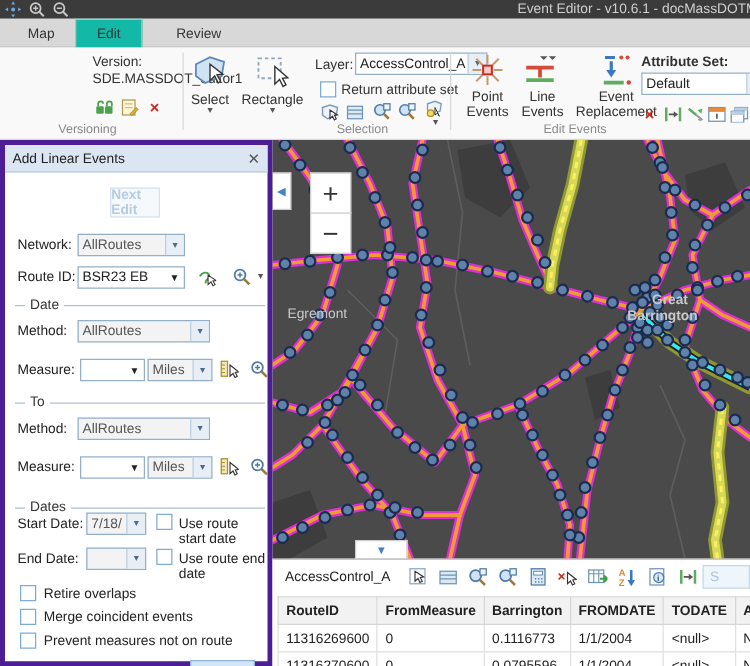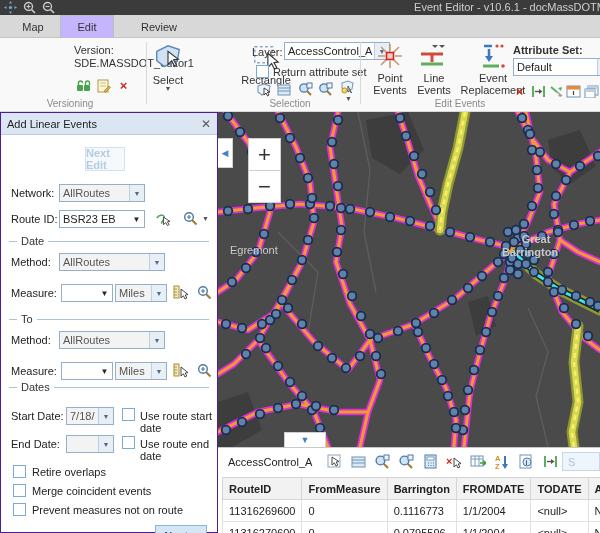--- a/index.html
+++ b/index.html
@@ -8,21 +8,21 @@
 
   
   .titlebar { position:absolute; left:0; top:0; width:600px; height:15px; background:#3b3b3b; overflow:hidden; }
   .titlebar .tb-icons { position:absolute; left:4px; top:1px; display:flex; gap:6px; align-items:center; }
   .tb-icon { width:13px; height:13px; display:flex; align-items:center; justify-content:center; }
   .titlebar-title { position:absolute; right:-6px; top:1px; color:#cfcfcf; font-size:11px; white-space:nowrap; }
 
   
   .tabstrip { position:absolute; left:0; top:15px; width:600px; height:23px; background:#d8d8d8; border-bottom:1px solid #c4c4c4; }
   .tab { position:absolute; top:2px; height:21px; width:54px; text-align:center; font-size:11px; color:#333; line-height:21px; cursor:default; }
-  .tab.active { background:#c4b5fd; height:23px; top:2px; border:1px solid #bdbdbd; border-bottom:none; }
+  .tab.active { background:#14b8a6; height:23px; top:2px; border:1px solid #bdbdbd; border-bottom:none; }
 
   
   .ribbon { position:absolute; left:0; top:38px; width:600px; height:74px; background:#f9f9f9; border-bottom:1px solid #d9d9d9; overflow:hidden; }
   .rsep { position:absolute; top:4px; height:62px; width:1px; background:#d8d8d8; }
   .group-label { position:absolute; font-size:10px; color:#8a8a8a; text-align:center; }
   .big-btn { position:absolute; display:flex; flex-direction:column; align-items:center; font-size:11px; color:#333; cursor:default; }
   .big-btn .lbl { text-align:center; line-height:12px; margin-top:2px; }
   .caret { font-size:7px; color:#555; line-height:6px; }
   .rlabel { position:absolute; font-size:11px; color:#333; white-space:nowrap; }
   .small-ic { position:absolute; width:15px; height:15px; display:flex; align-items:center; justify-content:center; }
@@ -31,21 +31,21 @@
   .combo { position:absolute; display:flex; align-items:center; height:18px; background:#fff; border:1px solid #94b0c9; font-size:11px; color:#222; overflow:hidden; }
   .combo .val { padding:0 3px; white-space:nowrap; overflow:hidden; flex:1; }
   .combo .caret-btn { width:15px; height:100%; flex:none; background:#e8eef6; border-left:1px solid #bccee0; display:flex; align-items:center; justify-content:center; font-size:7px; color:#4d6b8a; }
   .combo.disabled { background:#f3f3f3; }
   .combo.disabled .val { color:#555; }
   .combo.dark-caret .caret-btn { background:transparent; border-left:none; color:#222; font-size:8px; }
 
   .cb { width:13px; height:13px; border:1px solid #7cabd4; background:#fff; flex:none; display:inline-block; }
 
   
-  .left-panel { position:absolute; left:0; top:112px; width:218px; height:421px; background:#fff; border:1px solid #4c1d95; }
+  .left-panel { position:absolute; left:0; top:112px; width:218px; height:421px; background:#fff; border:4px solid #4c1d95; }
   .lp-header { position:absolute; left:0; top:0; width:100%; height:22px; background:#dbe6f2; border-bottom:1px solid #b9cfe4; display:flex; align-items:center; padding:0 6px; font-size:11px; color:#222; }
   .lp-close { margin-left:auto; color:#555; font-size:12px; cursor:default; }
   .lp-row { position:absolute; display:flex; align-items:center; font-size:11px; color:#222; }
   .legend-row { position:absolute; display:flex; align-items:center; width:200px; left:8px; font-size:11px; color:#333; }
   .legend-row .hr { height:1px; background:#a9c2d8; }
   .legend-row .hr.a { width:8px; } .legend-row .hr.b { flex:1; }
   .legend-row .lt { padding:0 4px; }
   .btn { display:flex; align-items:center; justify-content:center; font-size:11px; cursor:default; }
   .btn-primary { border:1px solid #5d97c9; background:linear-gradient(#fefefe,#e8f0f8); color:#1a1a1a; font-weight:bold; }
   .btn-disabled { border:1px solid #d4e2ef; background:#f6f9fc; color:#b4cce1; font-weight:bold; }
@@ -131,21 +131,21 @@
     <div class="rsep" style="left:146px;"></div>
 
     <div class="big-btn" style="left:146px; top:4px; width:44px;">
       <svg width="30" height="30" viewBox="0 0 32 32">
         <path d="M4 10 L16 4 L28 8 L26 20 L12 26 L4 20 Z" fill="#cfe3f5" stroke="#5a87b8" stroke-width="1.5"></path>
         <path d="M16 10 L16 24 L20 20 L23 26 L25 24.5 L22 19 L27 18.5 Z" fill="#fff" stroke="#333" stroke-width="1.2"></path>
       </svg>
       <span class="lbl">Select</span>
       <span class="caret">▼</span>
     </div>
-    <div class="big-btn" style="left:190px; top:4px; width:56px;margin-left:48px;">
+    <div class="big-btn" style="left:190px; top:4px; width:56px;">
       <svg width="30" height="30" viewBox="0 0 32 32">
         <rect x="4" y="5" width="19" height="17" fill="none" stroke="#8fa8c0" stroke-width="1.6" stroke-dasharray="3,2.5"></rect>
         <path d="M18 12 L18 27 L22 23 L25 29 L27.5 27.5 L24.5 22 L29 21.5 Z" fill="#fff" stroke="#333" stroke-width="1.2"></path>
       </svg>
       <span class="lbl">Rectangle</span>
       <span class="caret">▼</span>
     </div>
     <div class="rlabel" style="left:252px; top:8px;">Layer:</div>
     <div class="combo" style="left:284px; top:4px; width:106px;">
       <span class="val">AccessControl_A</span>
@@ -366,21 +366,21 @@
         </svg>
     </span>
     <span class="small-ic" style="position:absolute; left:196px; top:250px;">
       <svg width="15" height="15" viewBox="0 0 15 15">
           <circle cx="6" cy="6" r="4.3" fill="none" stroke="#4f7ba8" stroke-width="1.4"></circle>
           <path d="M4 6 h4 M6 4 v4" stroke="#4f7ba8" stroke-width="1.2"></path>
           <path d="M9.2 9.2 L13.5 13.5" stroke="#9c7a3c" stroke-width="2"></path>
         </svg>
     </span>
 
-    <div class="legend-row" style="top:268px;">
+    <div class="legend-row" style="top:284px;">
       <span class="hr a"></span>
         <span class="lt">Dates</span>
         <span class="hr b"></span>
     </div>
     <div class="lp-row" style="left:10px; top:297px;">Start Date:</div>
     <div class="combo disabled" style="left:65px; top:294px; width:48px;">
       <span class="val">7/18/</span>
       <span class="caret-btn">▼</span>
     </div>
     <span class="cb" style="position:absolute; left:121px; top:295px;"></span>

